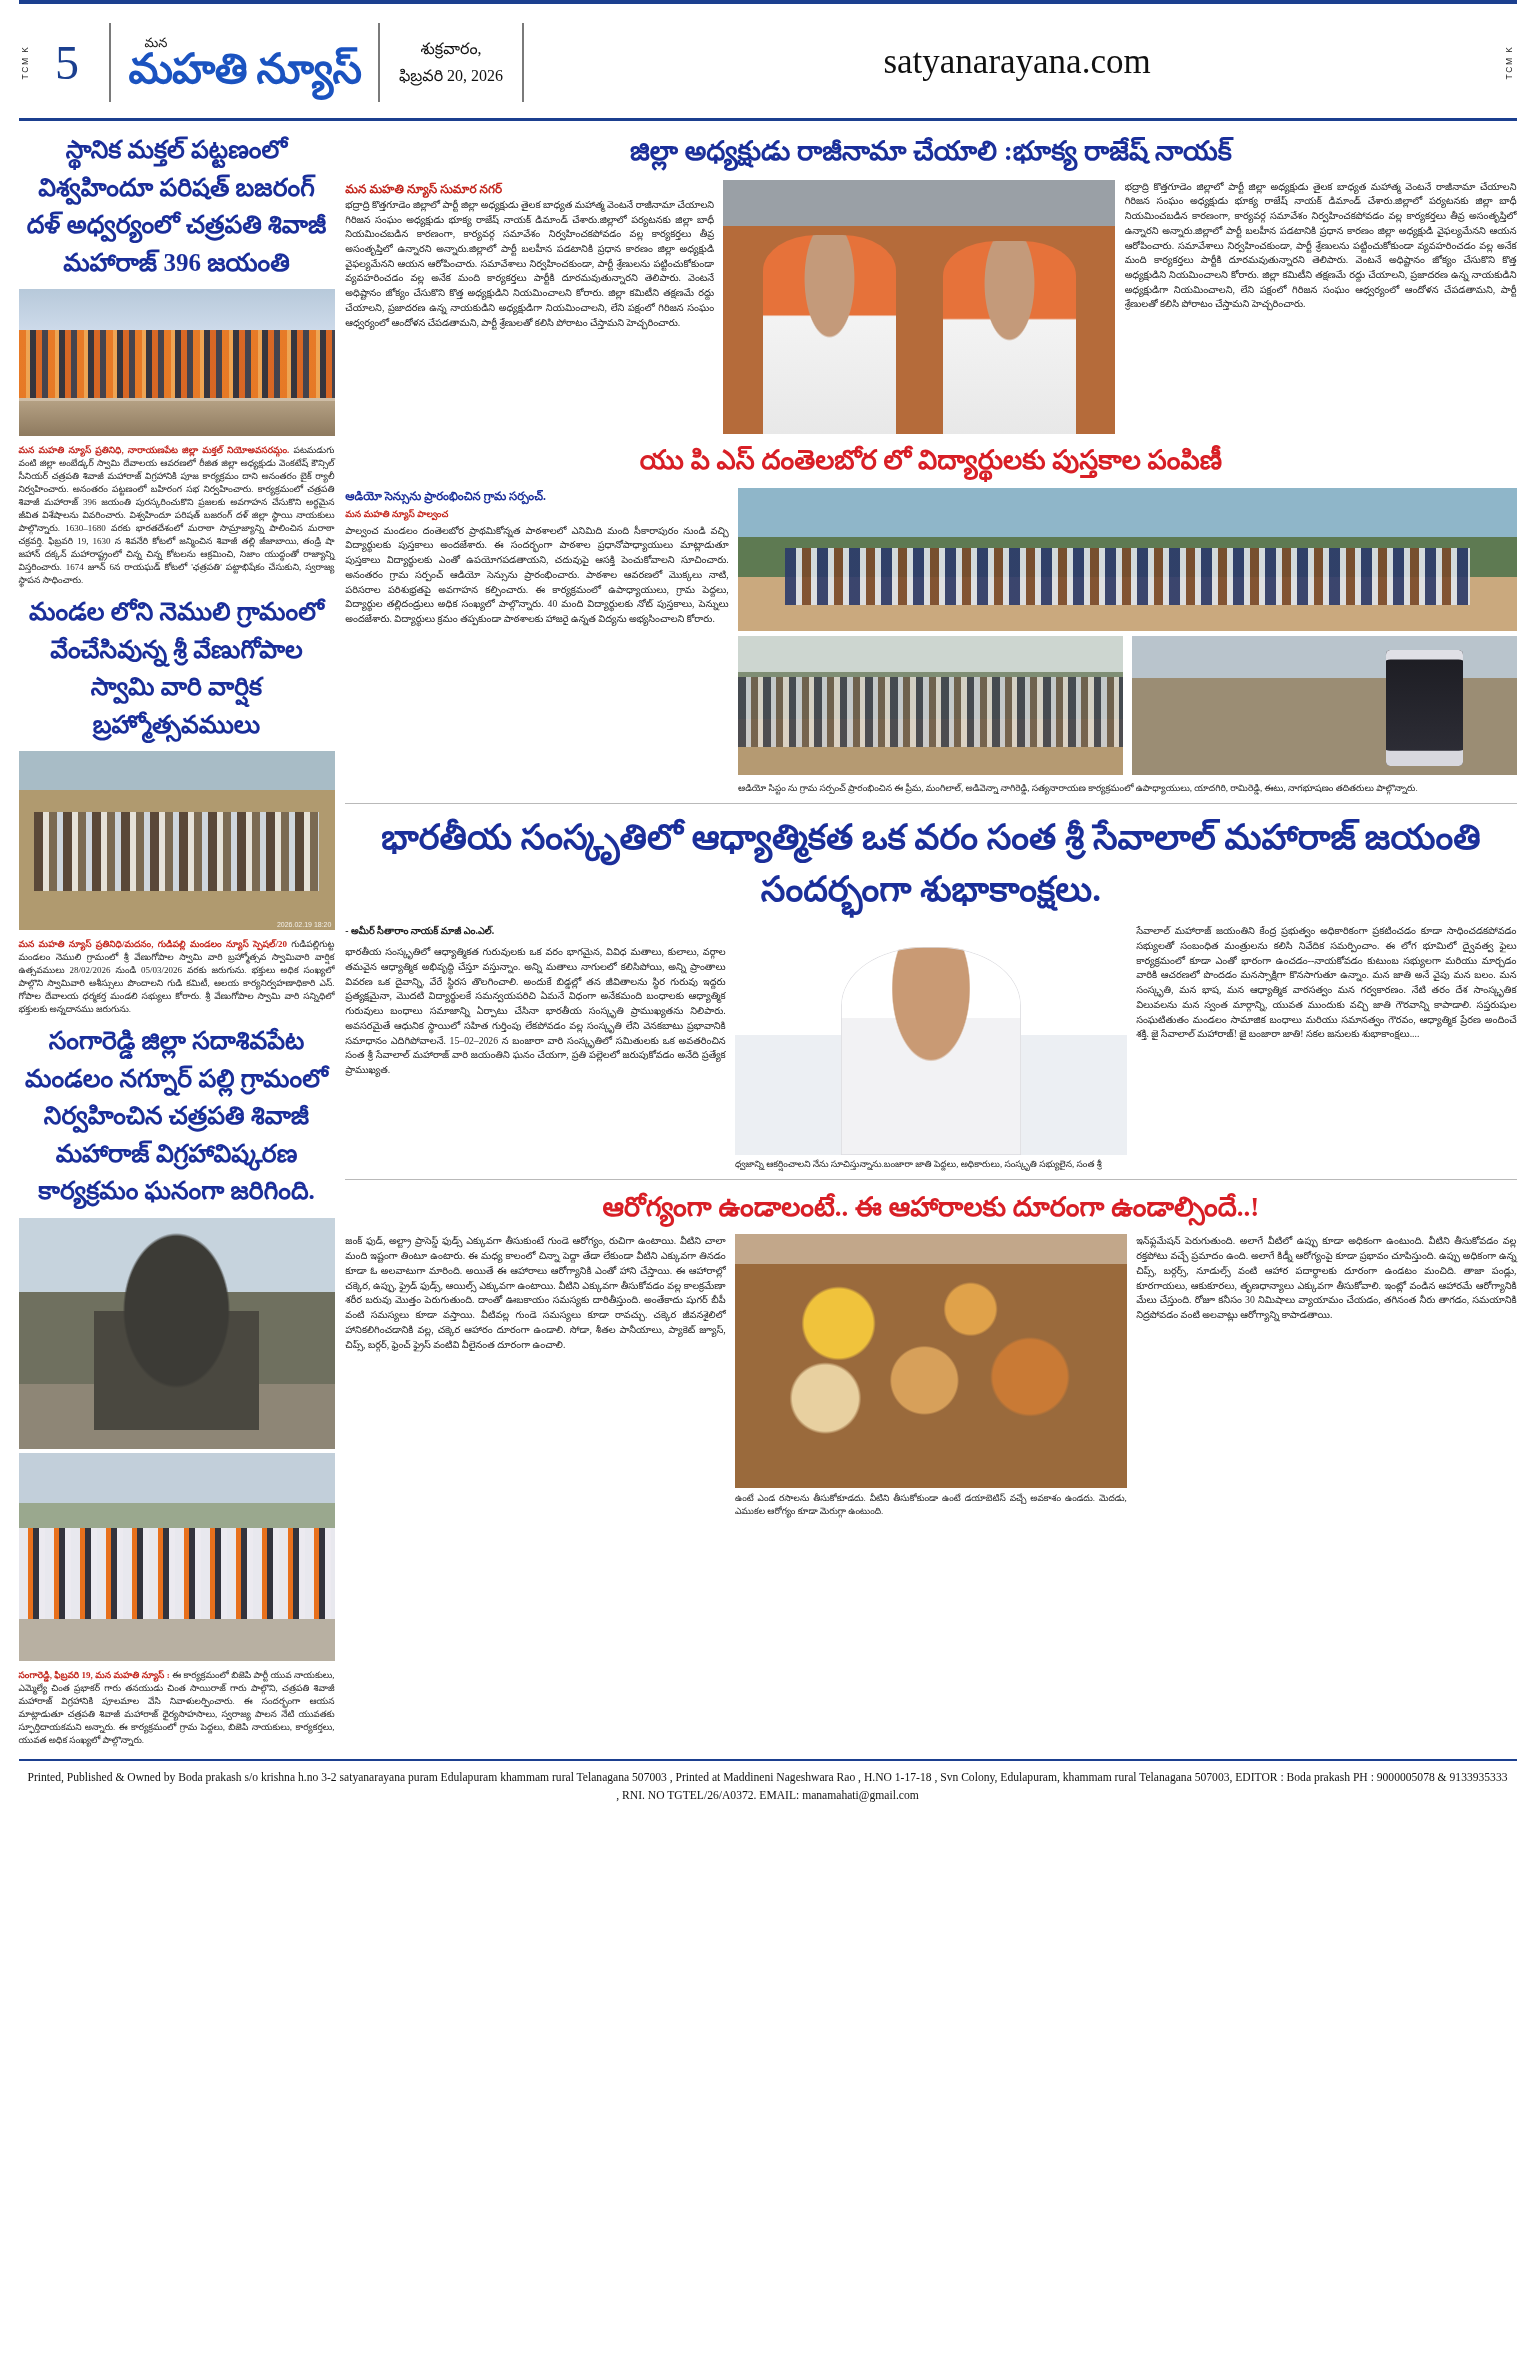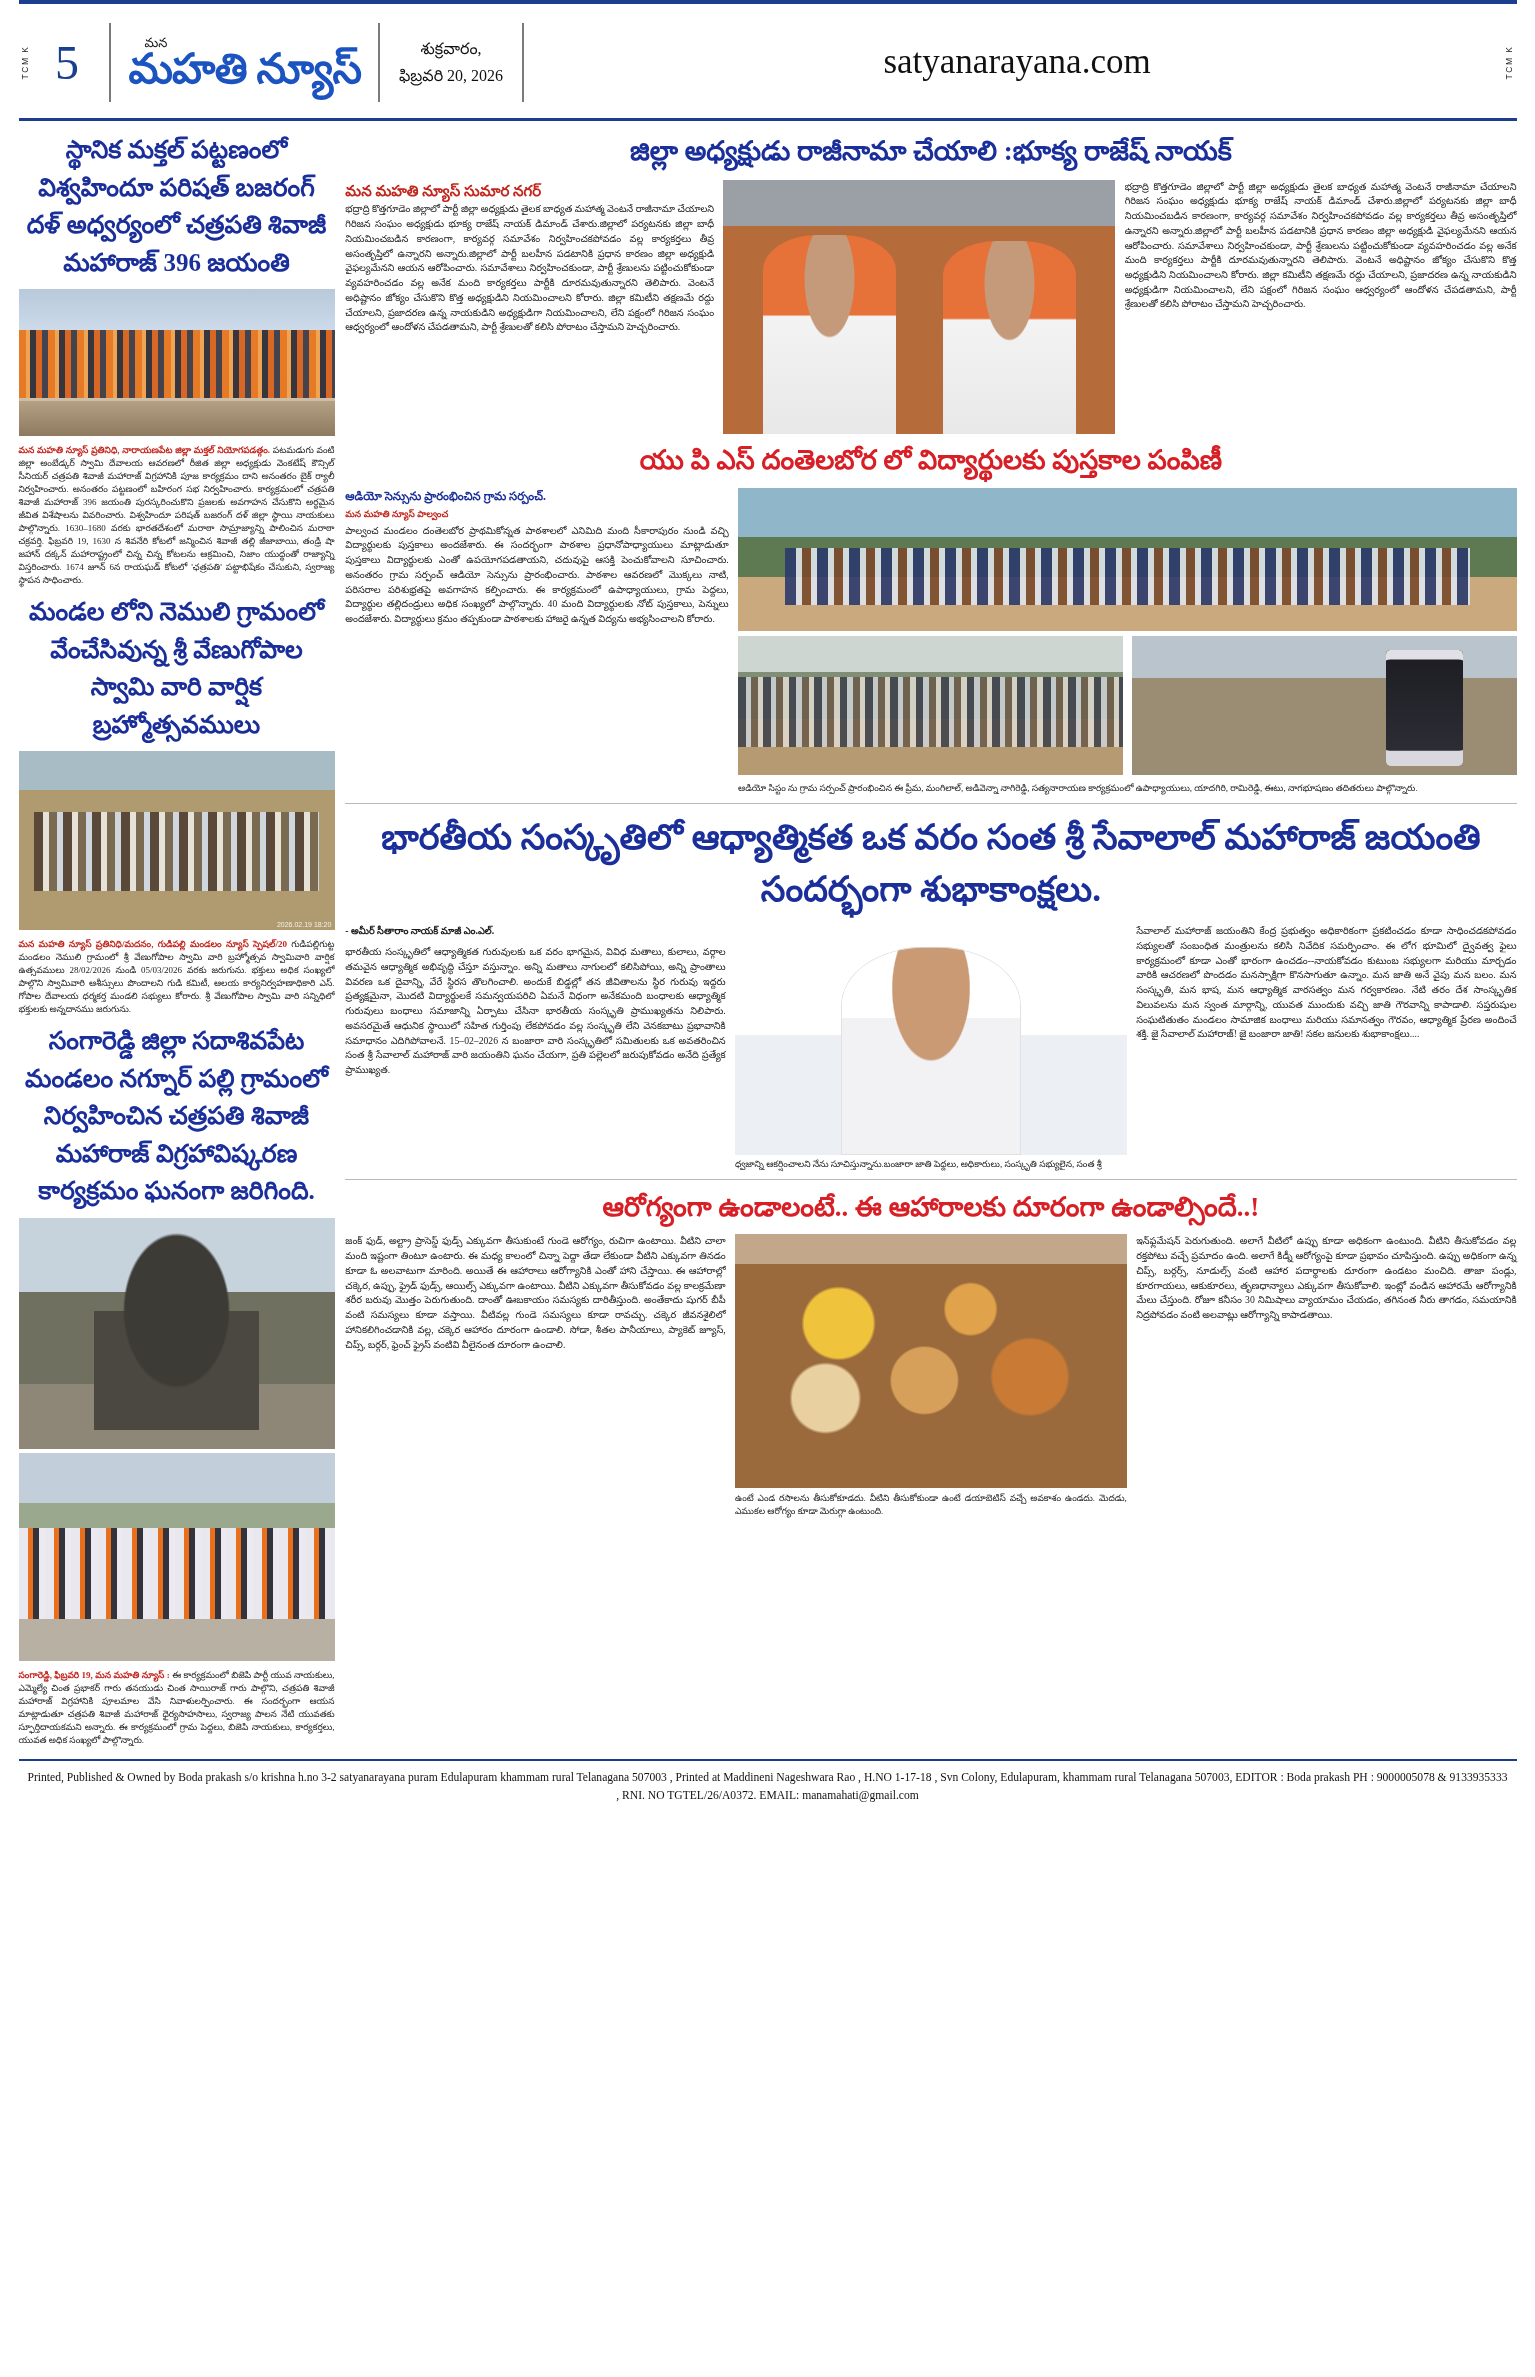--- a/index.html
+++ b/index.html
@@ -316,21 +316,21 @@
 
   <div class="content">
 
     <div class="col-left">
 
       <div class="head-blue h-24 mb10">స్థానిక మక్తల్ పట్టణంలో విశ్వహిందూ పరిషత్ బజరంగ్ దళ్ అధ్వర్యంలో చత్రపతి శివాజీ మహారాజ్ 396 జయంతి</div>
 
       <div class="photo ph-rally mb6"></div>
 
       <div class="caption">
-        <span class="cap-red">మన మహతి న్యూస్ ప్రతినిధి, నారాయణపేట జిల్లా మక్తల్ నియోగపడత్గం.</span>
+        <span class="cap-red">మన మహతి న్యూస్ ప్రతినిధి, నారాయణపేట జిల్లా మక్తల్ నియోఅవసరమ్గం.</span>
         <span>పటమడుగు వంటి జిల్లా అంబేడ్కర్ స్వామి దేవాలయ ఆవరణలో  రీజిత జిల్లా అధ్యక్షుడు వెంకటేష్ కౌన్సిల్ సీనియర్ చత్రపతి శివాజీ మహారాజ్ విగ్రహానికి పూజ కార్యక్రమం దాని అనంతరం బైక్ ర్యాలీ నిర్వహించారు. అనంతరం పట్టణంలో బహిరంగ సభ నిర్వహించారు. కార్యక్రమంలో చత్రపతి శివాజీ మహారాజ్ 396 జయంతి పురస్కరించుకొని ప్రజలకు అవగాహన చేసుకొని అర్ధమైన జీవిత విశేషాలను వివరించారు. విశ్వహిందూ పరిషత్ బజరంగ్ దళ్ జిల్లా స్థాయి నాయకులు పాల్గొన్నారు. 1630–1680 వరకు భారతదేశంలో మరాఠా సామ్రాజ్యాన్ని పాలించిన మరాఠా చక్రవర్తి. ఫిబ్రవరి 19, 1630 న శివనేరి కోటలో జన్మించిన శివాజీ తల్లి జీజాబాయి, తండ్రి షా జహాన్ దక్కన్ మహారాష్ట్రంలో చిన్న చిన్న కోటలను ఆక్రమించి, నిజాం యుద్ధంతో రాజ్యాన్ని విస్తరించారు. 1674 జూన్ 6న రాయఘడ్ కోటలో 'ఛత్రపతి' పట్టాభిషేకం చేసుకుని, స్వరాజ్య స్థాపన సాధించారు.</span>
       </div>
 
       <div class="head-blue h-24 mt8 mb10">మండల లోని నెములి గ్రామంలో వేంచేసివున్న శ్రీ వేణుగోపాల స్వామి వారి వార్షిక బ్రహ్మోత్సవములు</div>
 
       <div class="photo ph-books2 mb6">
         <span class="stamp">2026.02.19 18:20</span>
       </div>
 
       <div class="caption">
@@ -348,21 +348,21 @@
         <span>ఈ కార్యక్రమంలో బిజెపి పార్టీ యువ నాయకులు, ఎమ్మెల్యే చింత ప్రభాకర్ గారు తనయుడు చింత సాయిరాజ్ గారు పాల్గొని, చత్రపతి శివాజీ మహారాజ్ విగ్రహానికి పూలమాల వేసి నివాళులర్పించారు. ఈ సందర్భంగా ఆయన మాట్లాడుతూ చత్రపతి శివాజీ మహారాజ్ ధైర్యసాహసాలు, స్వరాజ్య పాలన నేటి యువతకు స్ఫూర్తిదాయకమని అన్నారు. ఈ కార్యక్రమంలో గ్రామ పెద్దలు, బిజెపి నాయకులు, కార్యకర్తలు, యువత అధిక సంఖ్యలో పాల్గొన్నారు.</span>
       </div>
     </div>
 
     <div style="flex:1;">
 
       <div class="head-blue h-30 mb10">జిల్లా అధ్యక్షుడు రాజీనామా చేయాలి :భూక్య రాజేష్ నాయక్</div>
 
       <div class="row mb10">
         <div style="width:32%;" class="body-text">
-          <div class="cap-red" style="font-size:15px;">మన మహతి న్యూస్ సుమార నగర్</div>
+          <div class="cap-red" style="font-size:12px;">మన మహతి న్యూస్ సుమార నగర్</div>
           <div>భద్రాద్రి కొత్తగూడెం జిల్లాలో పార్టీ జిల్లా అధ్యక్షుడు తైలక బాధ్యత మహాత్మ వెంటనే రాజీనామా చేయాలని గిరిజన సంఘం అధ్యక్షుడు భూక్య రాజేష్ నాయక్ డిమాండ్ చేశారు.జిల్లాలో పర్యటనకు జిల్లా బాధీ నియమించబడిన కారణంగా, కార్యవర్గ సమావేశం నిర్వహించకపోవడం వల్ల కార్యకర్తలు తీవ్ర అసంతృప్తిలో ఉన్నారని అన్నారు.జిల్లాలో పార్టీ బలహీన పడటానికి ప్రధాన కారణం జిల్లా అధ్యక్షుడి వైఫల్యమేనని ఆయన ఆరోపించారు. సమావేశాలు నిర్వహించకుండా, పార్టీ శ్రేణులను పట్టించుకోకుండా వ్యవహరించడం వల్ల అనేక మంది కార్యకర్తలు పార్టీకి దూరమవుతున్నారని తెలిపారు. వెంటనే అధిష్టానం జోక్యం చేసుకొని కొత్త అధ్యక్షుడిని నియమించాలని కోరారు. జిల్లా కమిటీని తక్షణమే రద్దు చేయాలని, ప్రజాదరణ ఉన్న నాయకుడిని అధ్యక్షుడిగా నియమించాలని, లేని పక్షంలో గిరిజన సంఘం ఆధ్వర్యంలో ఆందోళన చేపడతామని, పార్టీ శ్రేణులతో కలిసి పోరాటం చేస్తామని హెచ్చరించారు.</div>
         </div>
         <div style="width:34%;">
           <div class="photo ph-portraits"></div>
         </div>
         <div style="width:34%;" class="body-text">
           <div>భద్రాద్రి కొత్తగూడెం జిల్లాలో పార్టీ జిల్లా అధ్యక్షుడు తైలక బాధ్యత మహాత్మ వెంటనే రాజీనామా చేయాలని గిరిజన సంఘం అధ్యక్షుడు భూక్య రాజేష్ నాయక్ డిమాండ్ చేశారు.జిల్లాలో పర్యటనకు జిల్లా బాధీ నియమించబడిన కారణంగా, కార్యవర్గ సమావేశం నిర్వహించకపోవడం వల్ల కార్యకర్తలు తీవ్ర అసంతృప్తిలో ఉన్నారని అన్నారు.జిల్లాలో పార్టీ బలహీన పడటానికి ప్రధాన కారణం జిల్లా అధ్యక్షుడి వైఫల్యమేనని ఆయన ఆరోపించారు. సమావేశాలు నిర్వహించకుండా, పార్టీ శ్రేణులను పట్టించుకోకుండా వ్యవహరించడం వల్ల అనేక మంది కార్యకర్తలు పార్టీకి దూరమవుతున్నారని తెలిపారు. వెంటనే అధిష్టానం జోక్యం చేసుకొని కొత్త అధ్యక్షుడిని నియమించాలని కోరారు. జిల్లా కమిటీని తక్షణమే రద్దు చేయాలని, ప్రజాదరణ ఉన్న నాయకుడిని అధ్యక్షుడిగా నియమించాలని, లేని పక్షంలో గిరిజన సంఘం ఆధ్వర్యంలో ఆందోళన చేపడతామని, పార్టీ శ్రేణులతో కలిసి పోరాటం చేస్తామని హెచ్చరించారు.</div>
         </div>
       </div>
 

